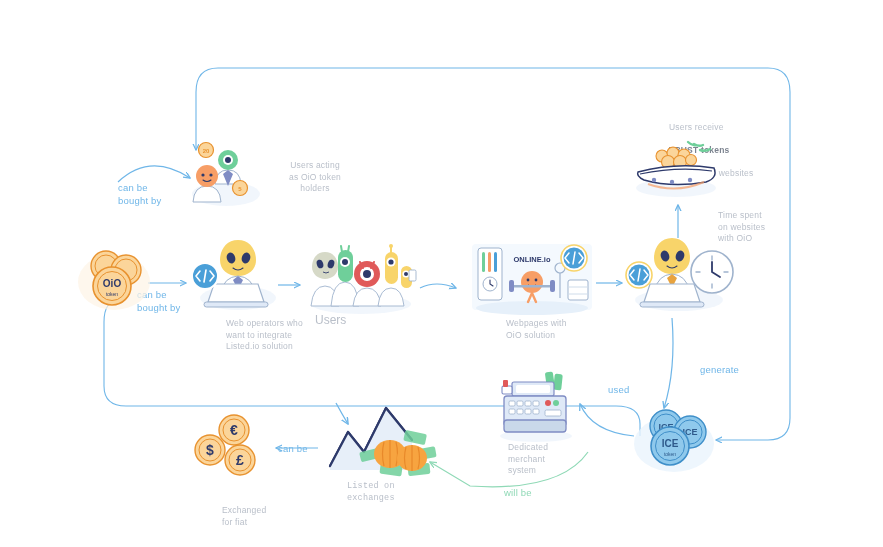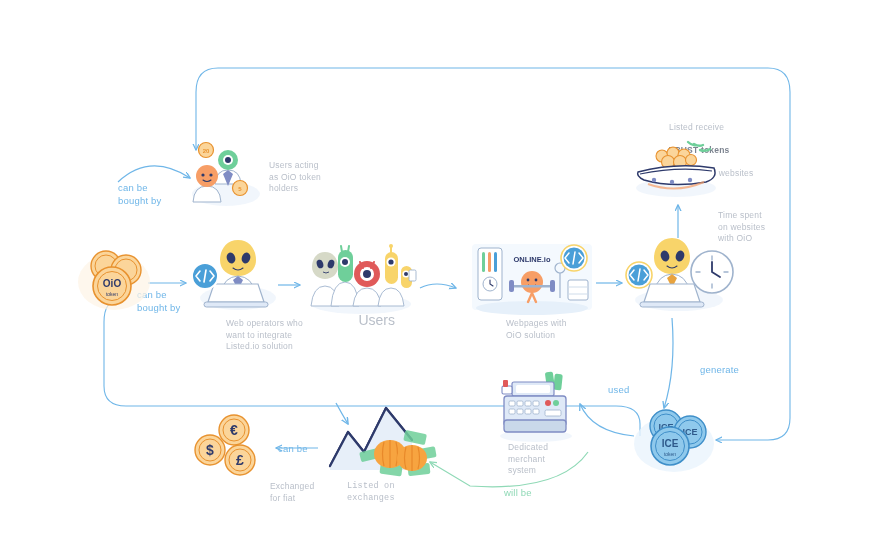--- a/index.html
+++ b/index.html
@@ -2,21 +2,21 @@
 <html><head>
 <meta charset="utf-8">
 <style>
   html,body{margin:0;padding:0;background:#ffffff;}
   body{font-family:"Liberation Sans",sans-serif;}
   #stage{position:relative;width:883px;height:547px;background:#ffffff;overflow:hidden;}
   .lbl{position:absolute;color:#b9bfc9;font-size:8.5px;line-height:11.5px;letter-spacing:.2px;white-space:pre-line;}
   .lbl b{font-weight:700;color:#7d8490;}
   .arrlbl{position:absolute;color:#6fb6e8;font-size:9.5px;line-height:12.5px;white-space:pre-line;letter-spacing:.2px;}
   .arrlbl.green{color:#8fd9b6;}
-  .cap{position:absolute;color:#b9bfc9;font-size:14px;line-height:11.5px;text-align:right;white-space:pre-line;}
+  .cap{position:absolute;color:#b9bfc9;font-size:12px;line-height:11.5px;text-align:left;white-space:pre-line;}
   svg.flow{position:absolute;left:0;top:0;width:883px;height:547px;pointer-events:none;}
   .art{position:absolute;}
 </style>
 </head>
 <body>
 
 <div id="stage">
 
   <svg class="flow" viewBox="0 0 883 547">
     <defs>
@@ -62,55 +62,55 @@
     <path d="M330,466 L348,432 L364,452 L386,408 L412,440" fill="none" stroke="#2e3a6b" stroke-width="2.2" stroke-linejoin="round" stroke-linecap="round"></path>
     <path d="M330,466 L348,432 L364,452 L386,408 L412,440 L412,470 L330,470 Z" fill="#dfe9f7" opacity=".75" stroke="none"></path>
     <path d="M330,466 L348,432 L364,452 L386,408 L412,440" fill="none" stroke="#2e3a6b" stroke-width="2.2" stroke-linejoin="round" stroke-linecap="round"></path>
   </svg>
 
   <div class="arrlbl" style="left:118px;top:182px;width:70px;">can be
 bought by</div>
   <div class="arrlbl" style="left:137px;top:289px;width:70px;">can be
 bought by</div>
 
-  <div class="lbl" style="left:269px;top:160px;width:80px;">Users acting
+  <div class="lbl" style="left:275px;top:160px;width:80px;text-align:center;">Users acting
 as OiO token
 holders</div>
 
   <div class="lbl" style="left:226px;top:318px;width:110px;">Web operators who
 want to integrate
 Listed.io solution</div>
 
   <div class="cap" style="left:315px;top:315px;width:80px;">Users</div>
 
   <div class="lbl" style="left:506px;top:318px;width:100px;">Webpages with
 OiO solution</div>
 
   <div class="lbl" style="left:694px;top:210px;width:80px;margin-left:24px;">Time spent
 on websites
 with OiO</div>
 
   <div class="lbl" style="left:669px;top:99px;width:120px;">
     
-    <div>Listed receive</div>
+    <div>Users receive</div>
     <div><b>TRUST tokens</b></div>
     <div>for rating all websites</div>
   </div>
 
   <div class="arrlbl" style="left:672px;top:364px;width:60px;padding-left:28px;">generate</div>
   <div class="arrlbl" style="left:608px;top:384px;width:40px;">used</div>
   <div class="arrlbl green" style="left:504px;top:487px;width:50px;">will be</div>
   <div class="arrlbl" style="left:278px;top:443px;width:50px;">can be</div>
 
   <div class="lbl" style="left:508px;top:442px;width:80px;">Dedicated
 merchant
 system</div>
   <div class="lbl" style="left:347px;top:481px;width:80px;font-family:Liberation Mono, monospace;">Listed on
 exchanges</div>
-  <div class="lbl" style="left:222px;top:481px;width:80px;margin-left:48px;">Exchanged
+  <div class="lbl" style="left:222px;top:505px;width:80px;">Exchanged
 for fiat</div>
 
   <svg class="art" style="left:76px;top:246px;" width="76" height="66" viewBox="0 0 76 66">
     <ellipse cx="38" cy="36" rx="36" ry="28" fill="#fdf3e6" opacity=".7"></ellipse>
     <circle cx="30" cy="20" r="15" fill="#fbd59a" stroke="#e8922f" stroke-width="1.4"></circle>
     <circle cx="30" cy="20" r="11" fill="none" stroke="#e8922f" stroke-width="1"></circle>
     <circle cx="50" cy="24" r="15" fill="#fbd59a" stroke="#e8922f" stroke-width="1.4"></circle>
     <circle cx="50" cy="24" r="11" fill="none" stroke="#e8922f" stroke-width="1"></circle>
     <circle cx="36" cy="40" r="19" fill="#fbd59a" stroke="#e8922f" stroke-width="1.6"></circle>
     <circle cx="36" cy="40" r="14.5" fill="none" stroke="#e8922f" stroke-width="1"></circle>

